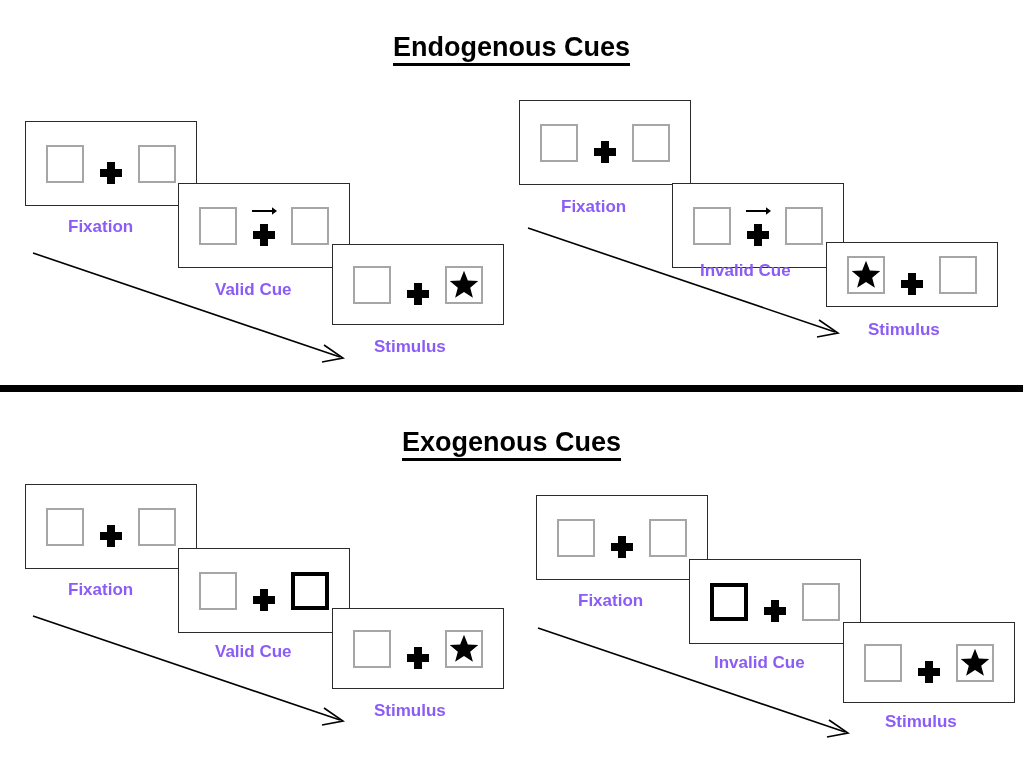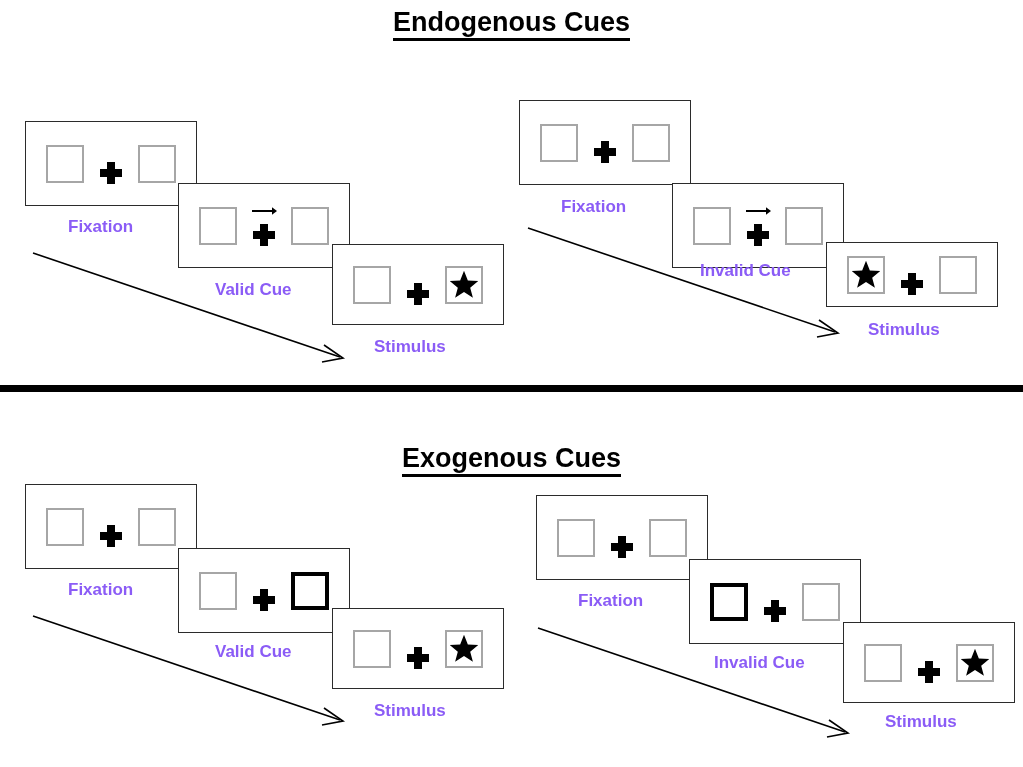--- a/index.html
+++ b/index.html
@@ -144,21 +144,21 @@
   .time-arrow {
     position: absolute;
     pointer-events: none;
   }
 </style>
 </head>
 <body>
 
 <div id="figure">
 
-  <div class="section-title" style="top:7px;">
+  <div class="section-title" style="top:32px;">
     <span>Endogenous Cues</span>
   </div>
 
   <div class="panel" style="left:25px; top:121px; width:172px; height:85px;">
     <div class="sq"></div>
     <div class="centre">
       <div class="plus"></div>
     </div>
     <div class="sq"></div>
   </div>
@@ -230,21 +230,21 @@
   </div>
   <div class="caption" style="left:868px; top:320px;">Stimulus</div>
 
   <svg class="time-arrow" style="left:520px; top:220px; width:330px; height:125px;" viewBox="0 0 330 125">
     <line x1="8" y1="8" x2="315" y2="112" stroke="#000000" stroke-width="1.6"></line>
     <polyline points="299,100 318,113 297,117" fill="none" stroke="#000000" stroke-width="1.6"></polyline>
   </svg>
 
   <div class="divider" style="top:385px;"></div>
 
-  <div class="section-title" style="top:443px;">
+  <div class="section-title" style="top:427px;">
     <span>Exogenous Cues</span>
   </div>
 
   <div class="panel" style="left:25px; top:484px; width:172px; height:85px;">
     <div class="sq"></div>
     <div class="centre">
       <div class="plus"></div>
     </div>
     <div class="sq"></div>
   </div>

